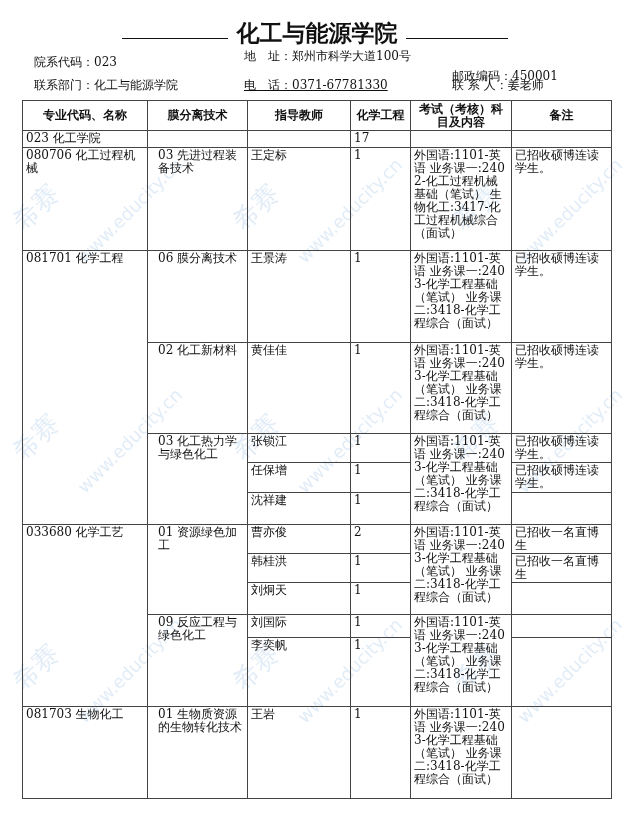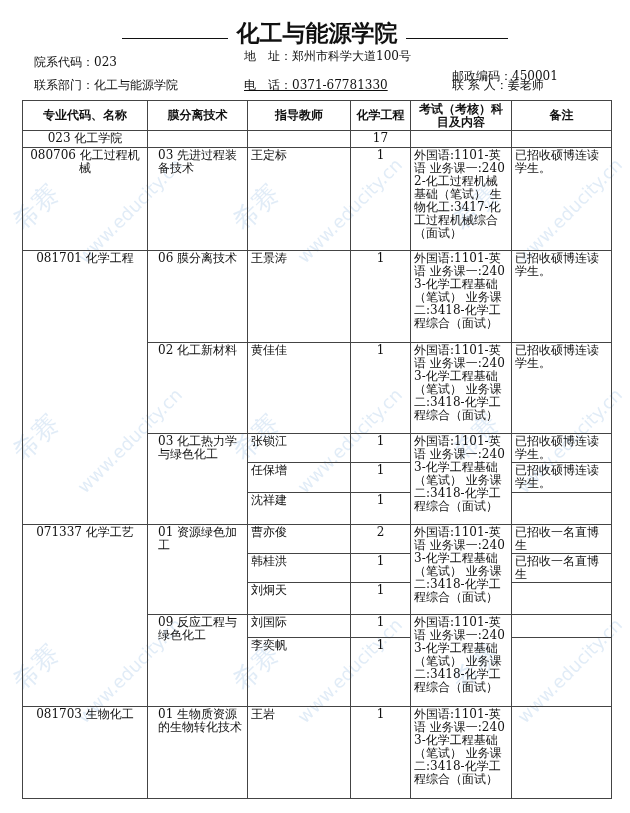--- a/index.html
+++ b/index.html
@@ -11,21 +11,21 @@
   .title-line.right { left:406px; width:102px; }
   .title { position:absolute; left:228px; top:4px; width:178px; text-align:center;
            font-size:23px; font-weight:bold; letter-spacing:0px; white-space:nowrap; }
   .info { position:absolute; font-size:12px; white-space:nowrap; }
   table.grid { position:absolute; left:22px; top:100px; border-collapse:collapse;
                table-layout:fixed; font-size:12px; line-height:13px; }
   table.grid td, table.grid th { border:1px solid #444; padding:1px 3px; vertical-align:top;
                word-break:break-all; overflow:hidden; }
   table.grid th { font-weight:bold; text-align:center; vertical-align:middle; font-size:12px;
                font-family:"DejaVu Sans","Liberation Sans",sans-serif; }
-  .c { text-align:center; }
+  .c { }
   .ind { padding-left:10px !important; }
   .watermark { position:absolute; color:rgba(120,170,220,0.22); font-size:26px;
                transform:rotate(-45deg); white-space:nowrap; pointer-events:none;
                font-family:"DejaVu Sans","Liberation Sans",sans-serif; }
 </style>
 </head>
 <body>
 
 <div class="watermark" style="left:10px;top:190px;">希赛</div>
 <div class="watermark" style="left:60px;top:200px;font-size:18px;">www.educity.cn</div>
@@ -122,21 +122,21 @@
     <td class="c">1</td>
     <td>已招收硕博连读学生。</td>
   </tr>
   <tr style="height:32px">
     <td>沈祥建</td>
     <td class="c">1</td>
     <td></td>
   </tr>
 
   <tr style="height:29px">
-    <td class="c" rowspan="5">071337 化学工艺</td>
+    <td class="c" rowspan="5">033680 化学工艺</td>
     <td class="ind" rowspan="3">01 资源绿色加工</td>
     <td>曹亦俊</td>
     <td class="c">2</td>
     <td rowspan="3">外国语:1101-英语 业务课一:2403-化学工程基础（笔试） 业务课二:3418-化学工程综合（面试）</td>
     <td>已招收一名直博生</td>
   </tr>
   <tr style="height:29px">
     <td>韩桂洪</td>
     <td class="c">1</td>
     <td>已招收一名直博生</td>

